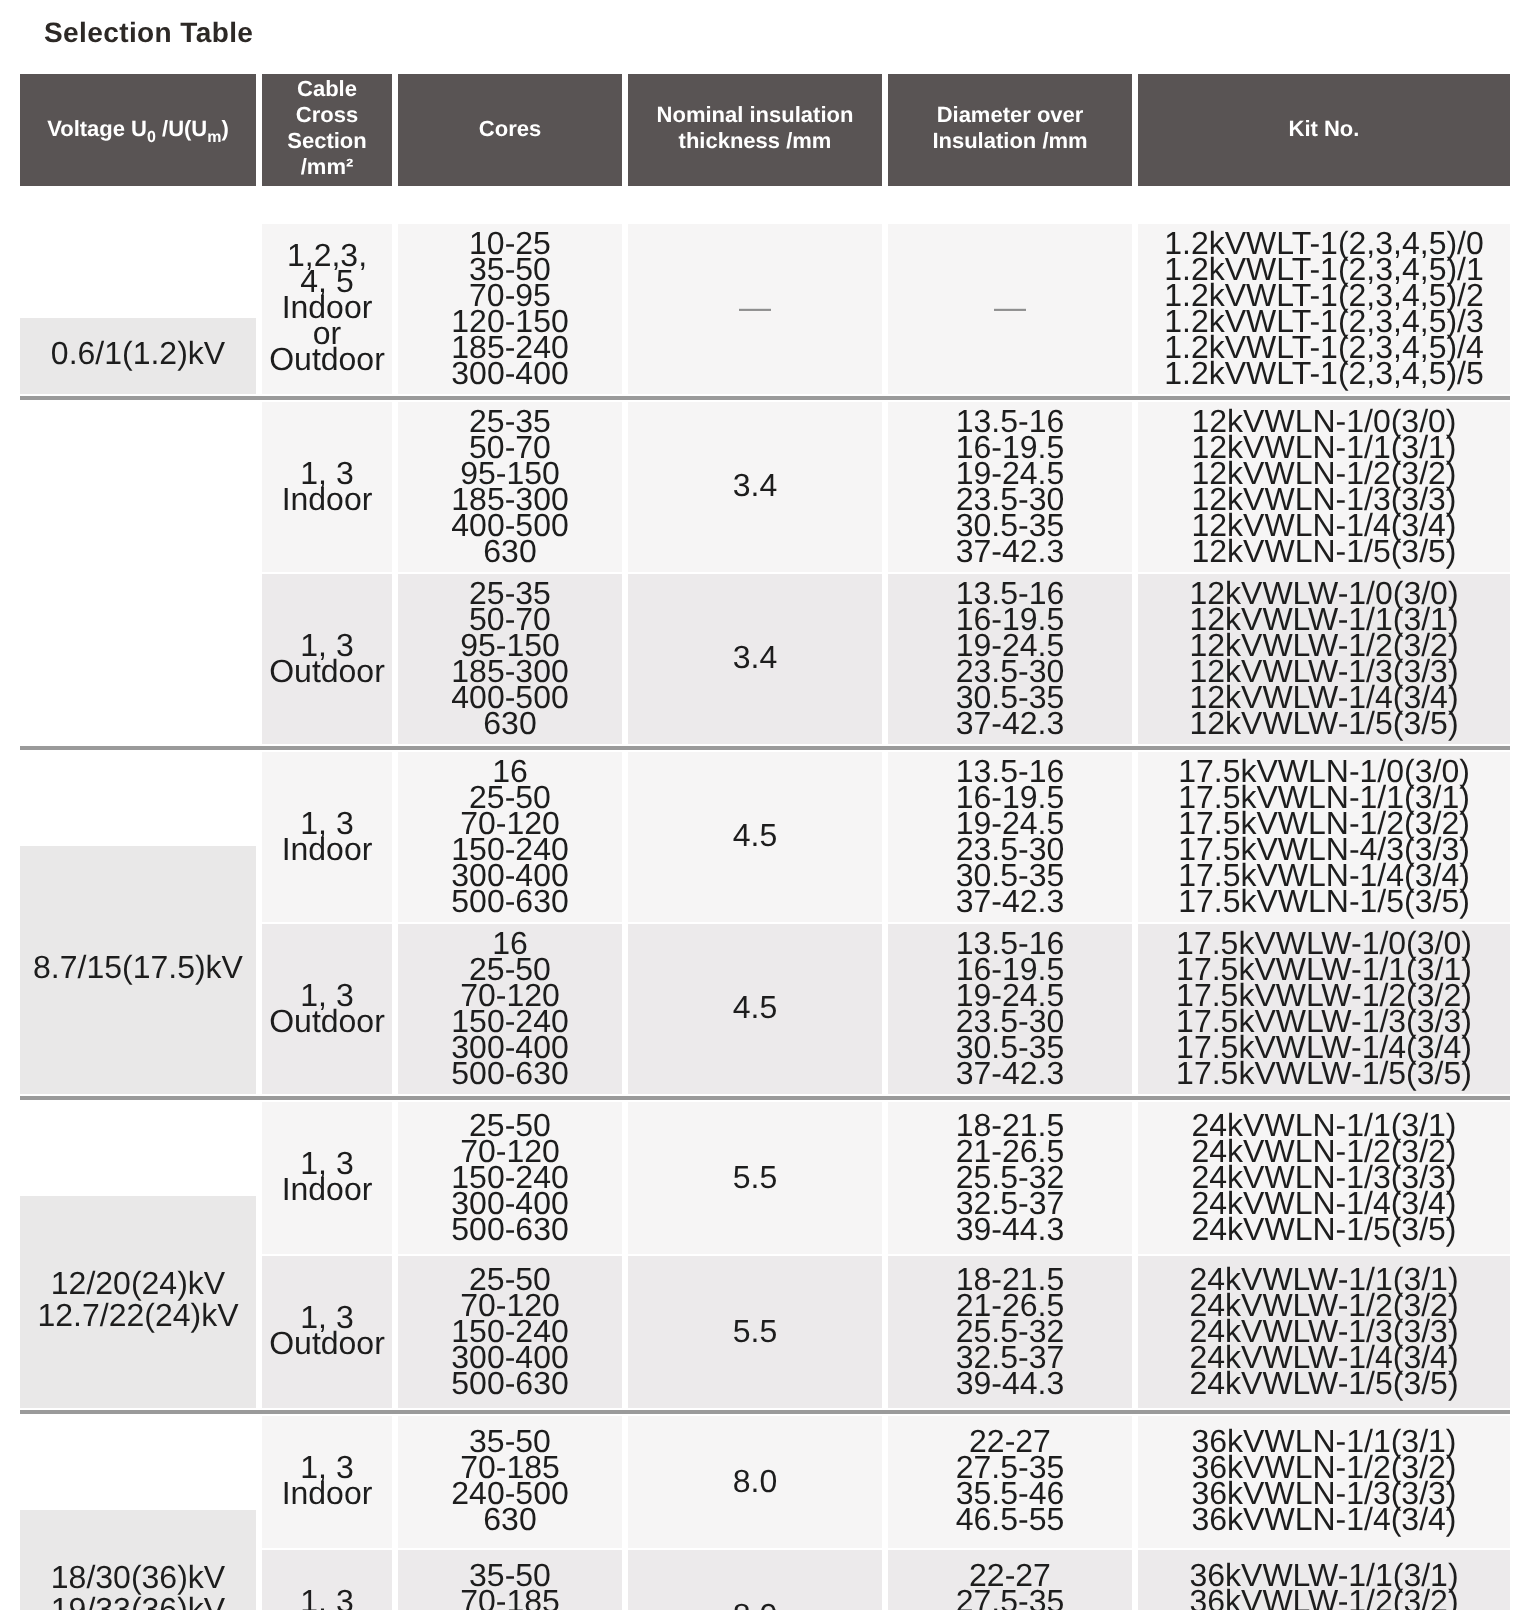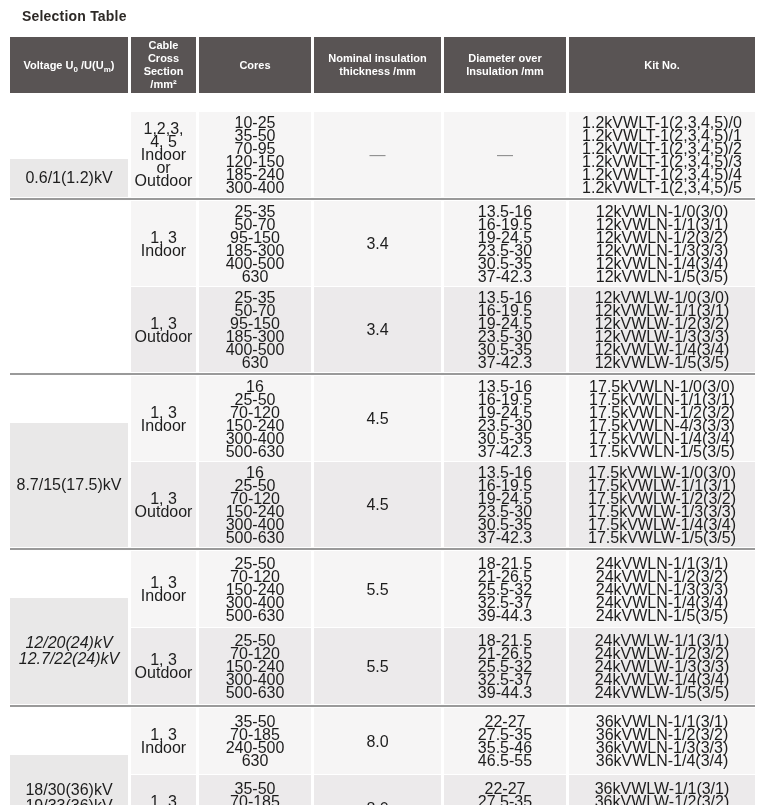--- a/index.html
+++ b/index.html
@@ -177,21 +177,21 @@
 37-42.3</div>
           <div class="cell dark" style="grid-area: 2 / 6; min-height: 85px;">17.5kVWLW-1/0(3/0)
 17.5kVWLW-1/1(3/1)
 17.5kVWLW-1/2(3/2)
 17.5kVWLW-1/3(3/3)
 17.5kVWLW-1/4(3/4)
 17.5kVWLW-1/5(3/5)</div>
         </div>
         <div class="separator"></div>
         <div class="grid block">
-          <div class="cell vcell" style="grid-area: 1 / 1 / span 2; font-style: italic;">12/20(24)kV
+          <div class="cell vcell" style="grid-area: 1 / 1 / span 2;">12/20(24)kV
 12.7/22(24)kV</div>
           <div class="cell light" style="grid-area: 1 / 2; min-height: 76px;">1, 3
 Indoor</div>
           <div class="cell light" style="grid-area: 1 / 3; min-height: 76px;">25-50
 70-120
 150-240
 300-400
 500-630</div>
           <div class="cell light" style="grid-area: 1 / 4; min-height: 76px;">5.5</div>
           <div class="cell light" style="grid-area: 1 / 5; min-height: 76px;">18-21.5

